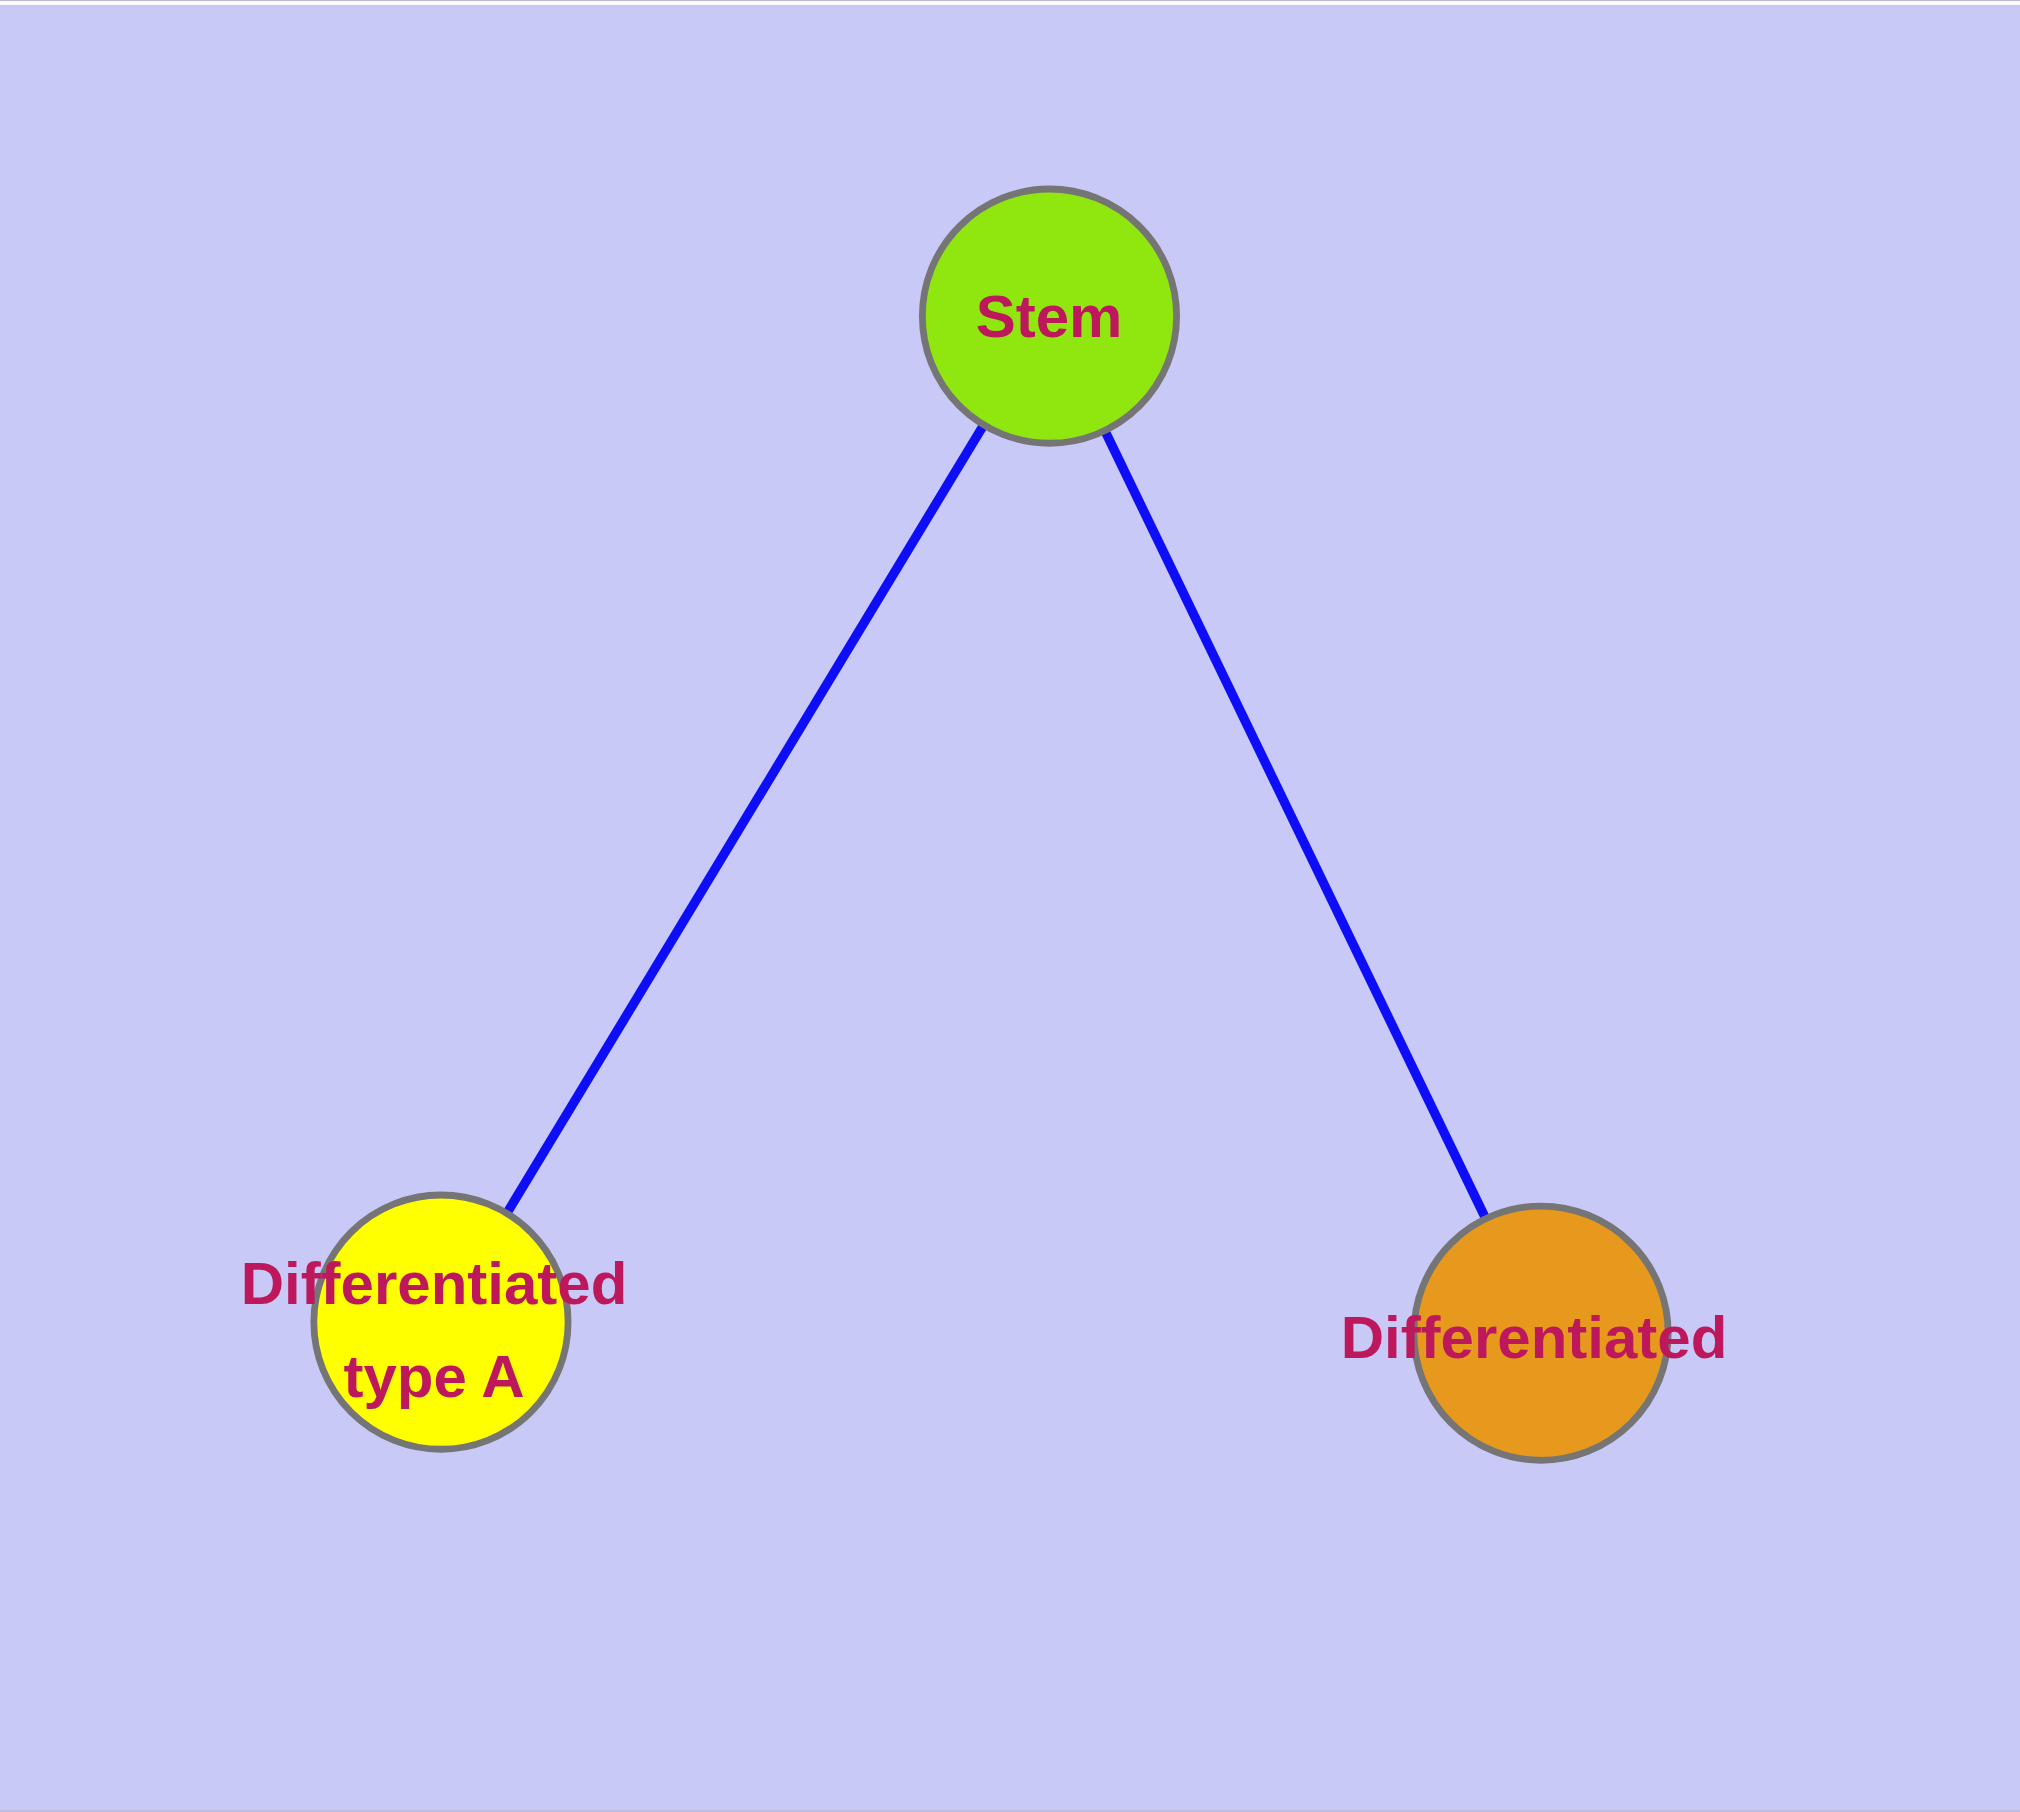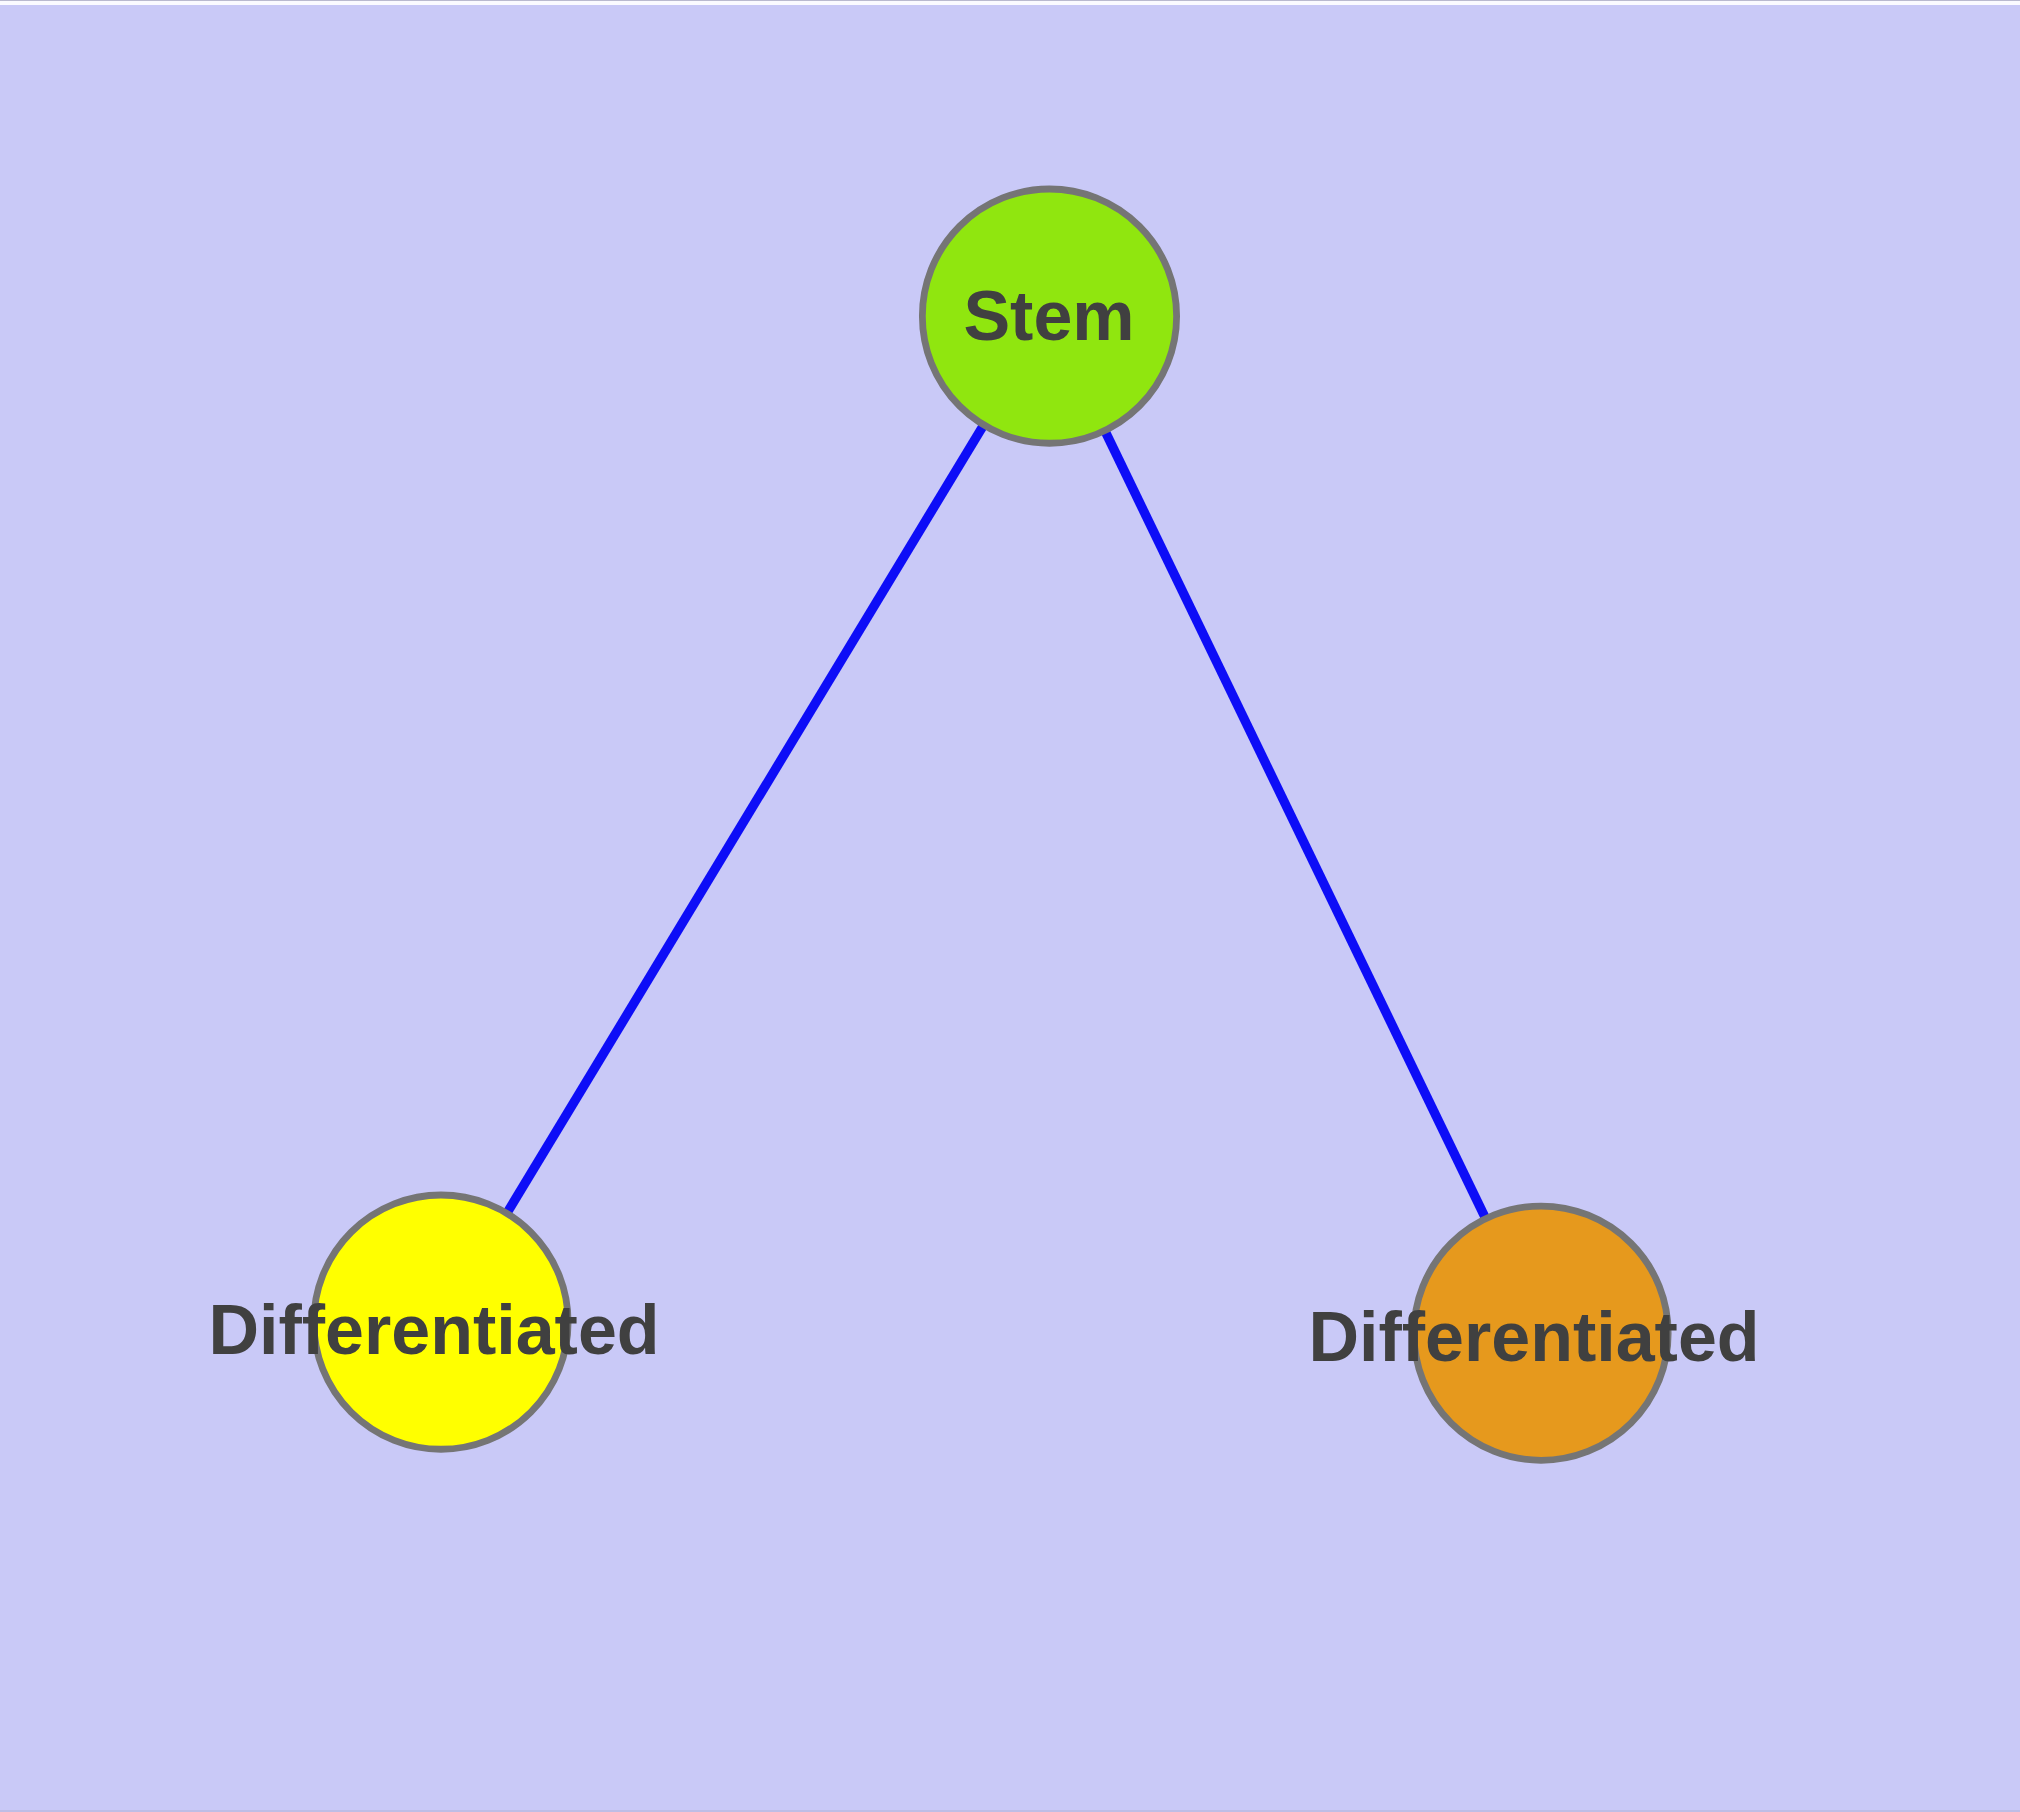--- a/index.html
+++ b/index.html
@@ -40,23 +40,23 @@
   }
   svg.graph circle {
     stroke: #757575;
     stroke-width: 8px;
   }
   .node-label {
     position: absolute;
     transform: translate(-50%, -50%);
     z-index: 2;
     text-align: center;
-    color: #404040;
+    color: #be185d;
     font-weight: bold;
-    font-size: 70px;
+    font-size: 60px;
     line-height: 93px;
     white-space: nowrap;
   }
   .node-label .line {
     display: block;
   }
   .label-stem   { left: 1049px; top: 316px;  }
   .label-type-a { left: 434px;  top: 1330px; }
   .label-type-b { left: 1534px; top: 1337px; }
 </style>
@@ -79,20 +79,21 @@
 
     <circle cx="1818" cy="1573" r="150" fill="#e6991d"></circle>
   </svg>
 
   <div class="node-label label-stem">
     <span class="line">Stem</span>
   </div>
 
   <div class="node-label label-type-a">
     <span class="line">Differentiated</span>
+    <span class="line">type A</span>
   </div>
 
   <div class="node-label label-type-b">
     <span class="line">Differentiated</span>
   </div>
 
   <div class="bottom-edge-artifact"></div>
 
 </div>
 

